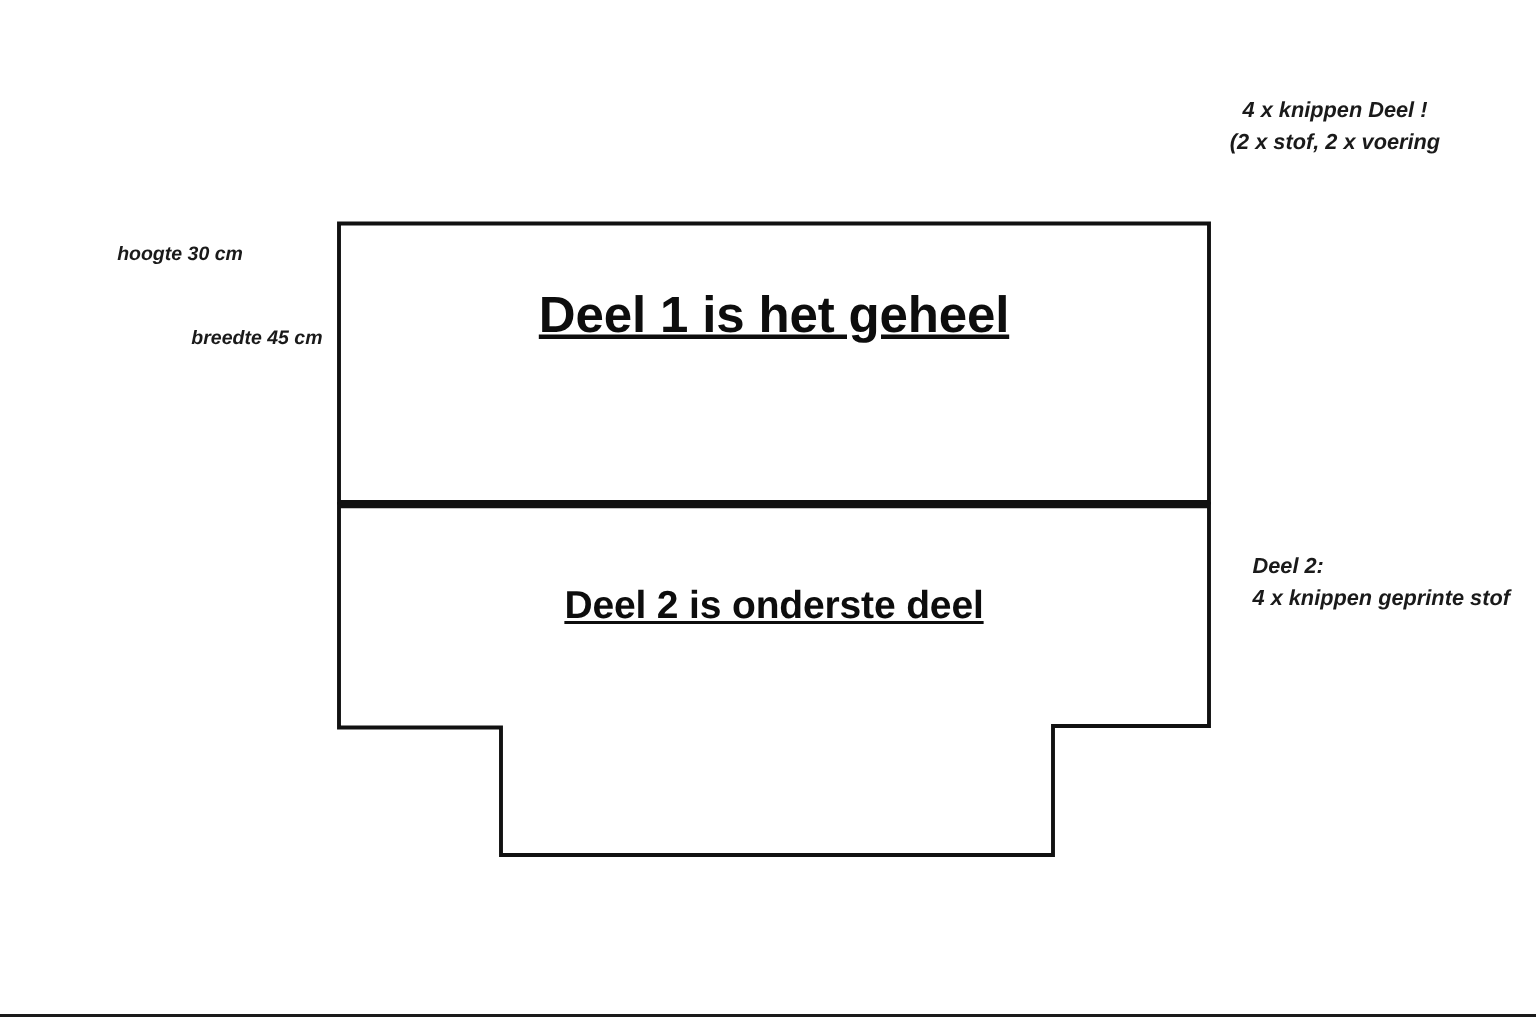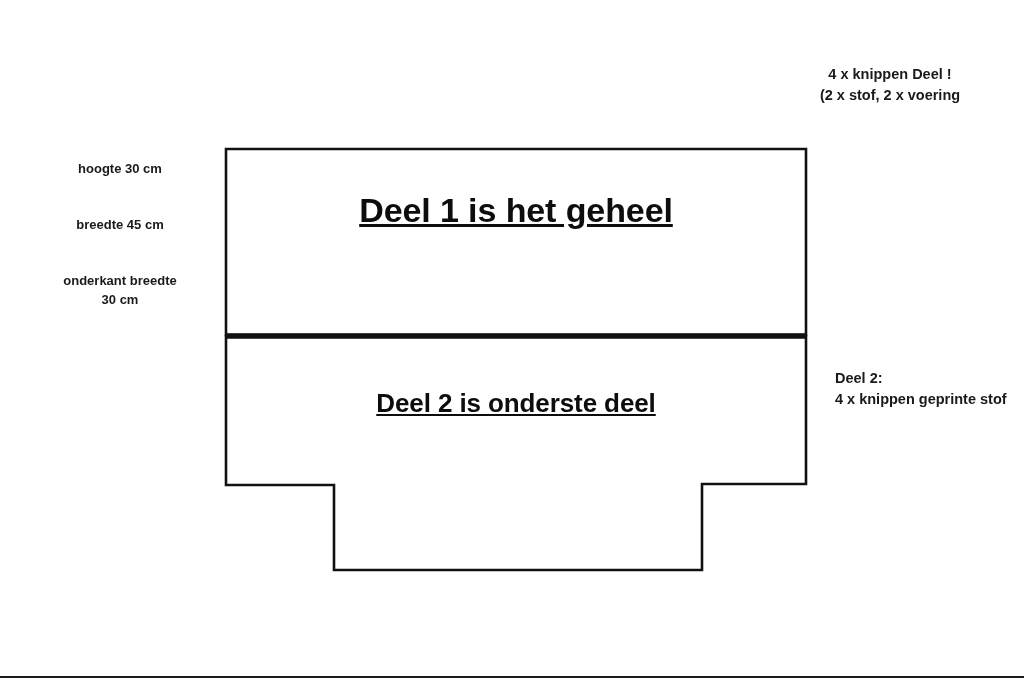--- a/index.html
+++ b/index.html
@@ -24,31 +24,32 @@
     height: 682px;
   }
 
   
   .note {
     position: absolute;
     font-weight: bold;
     color: #1a1a1a;
     line-height: 1.45;
     white-space: pre-line;
+    font-style: italic;
   }
 
   .note-left {
     text-align: center;
     font-size: 13px;
     width: 190px;
     left: 25px;
   }
 
   #note-hoogte      { top: 160px; }
-  #note-breedte     { top: 216px; }
+  #note-breedte     { top: 216px; text-align: right; }
   #note-onderkant   { top: 272px; }
   #note-vierhoekjes { top: 363px; }
 
   .note-right {
     text-align: left;
     font-size: 14.5px;
     left: 835px;
     width: 200px;
   }
 
@@ -119,22 +120,20 @@
   </svg>
 
   <div class="shape-label" id="label-deel1">Deel 1 is het geheel</div>
 
   <div class="shape-label" id="label-deel2">Deel 2  is onderste deel</div>
 
   <div class="note note-left" id="note-hoogte">hoogte 30 cm</div>
 
   <div class="note note-left" id="note-breedte">breedte 45 cm</div>
 
-  <div class="note note-left" id="note-onderkant">onderkant breedte
-30 cm</div>
 
 
   <div class="note note-right" id="note-knippen-deel">4 x knippen Deel !
 (2 x stof, 2 x voering</div>
 
   <div class="note note-right" id="note-deel2-stof">Deel 2:
 4 x knippen geprinte stof</div>
 
   <div id="page-rule"></div>
 

